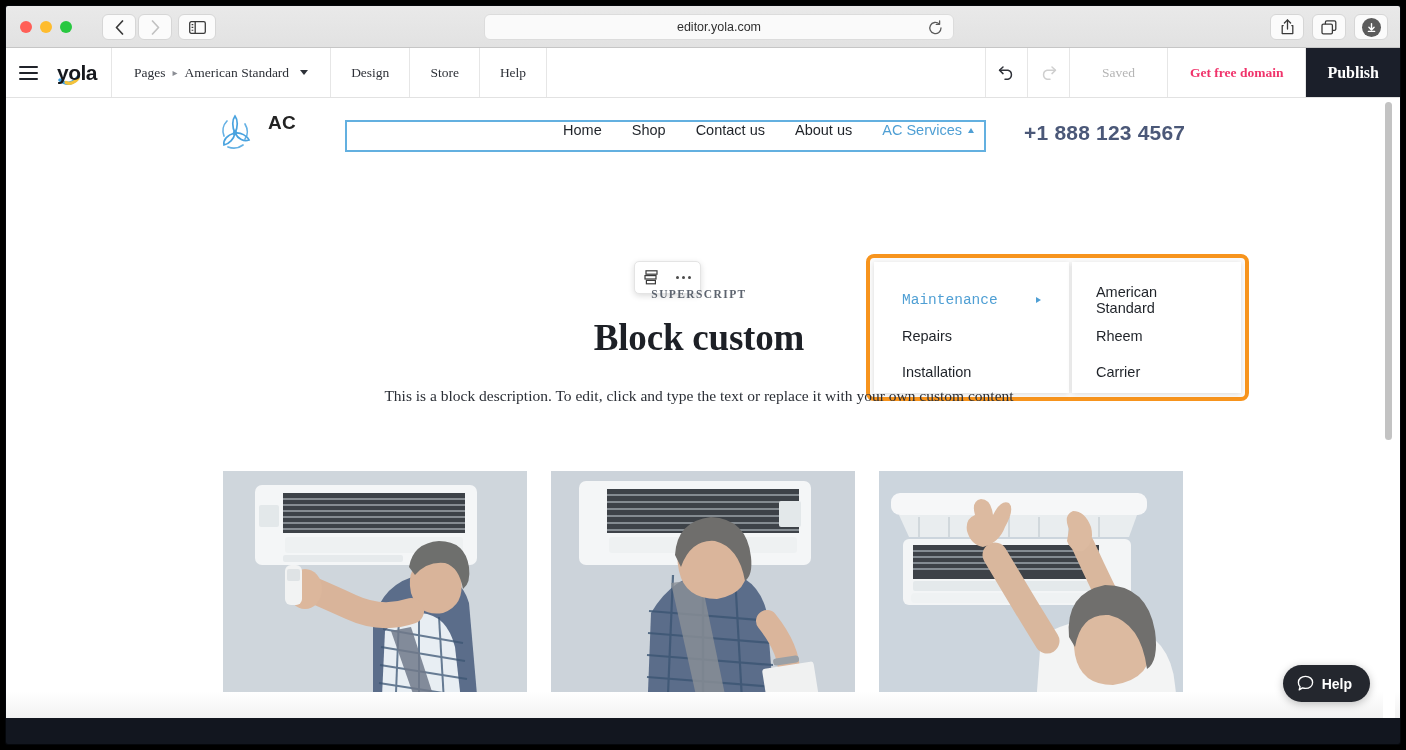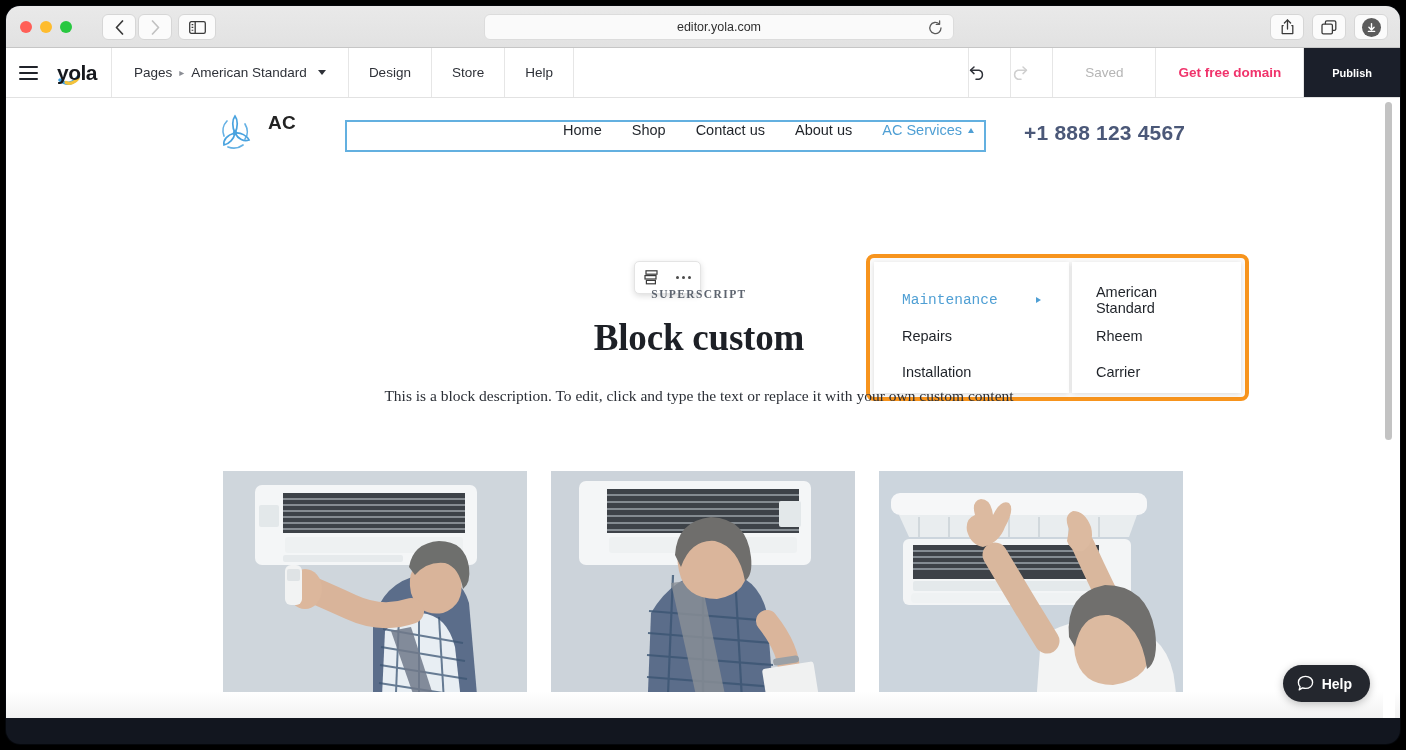--- a/index.html
+++ b/index.html
@@ -9,21 +9,21 @@
     font-family: "Liberation Sans", sans-serif;
     overflow: hidden;
   }
 
   
   #window-frame {
     position: absolute;
     left: 6px; top: 6px;
     width: 1394px; height: 738px;
     background: #12161f;
-    border-radius: 14px;
+    border-radius: 2px;
     overflow: hidden;
     box-shadow: 0 0 0 1px #05070b;
   }
 
   
   #browser-chrome {
     position: absolute;
     left: 0; top: 0;
     width: 1394px; height: 42px;
     background: linear-gradient(to bottom, #e9e9e9, #e2e2e2);
@@ -86,42 +86,43 @@
   }
   #hamburger span { display: block; width: 19px; height: 2px; background: #20232a; border-radius: 1px; }
 
   #yola-logo {
     width: 62px; display: flex; align-items: center; justify-content: center;
     border-right: 1px solid #e6e6e6;
   }
   #yola-logo svg { display: block; }
 
   .tb-item {
-    display: flex; align-items: center; 
+    display: flex; align-items: center; justify-content: center;
     padding: 0 20px;
     font-size: 13.5px; color: #2e3138;
     border-right: 1px solid #e6e6e6;
     white-space: nowrap;
+    font-family: Liberation Serif, serif;
   }
   #tb-pages { gap: 7px; padding: 0 22px; }
   .crumb-sep { color: #8a8d94; font-size: 10px; }
   .caret-down {
     width: 0; height: 0; margin-left: 4px;
     border-left: 4px solid transparent; border-right: 4px solid transparent;
     border-top: 5px solid #2e3138;
   }
   #tb-spacer { flex: 1; border-right: 1px solid #e6e6e6; }
 
   #tb-undo, #tb-redo { width: 42px; padding: 0; }
   #tb-redo { color: #cfcfcf; }
   #tb-saved { padding: 0 32px; color: #b5b5b5; }
   #tb-domain { padding: 0 22px; color: #f0336b; font-weight: bold; font-size: 13.5px; }
   #tb-publish {
-    padding: 0 28px; background: #1b1f2a; color: #ffffff;
-    font-weight: bold; font-size: 11px; border-right: none;
+    padding: 0 21px; background: #1b1f2a; color: #ffffff;
+    font-weight: bold; font-size: 16px; border-right: none;
   }
 
   
   #canvas {
     position: absolute; left: 0; top: 92px;
     width: 1394px; height: 620px;
     background: #ffffff;
     overflow: hidden;
   }
 

